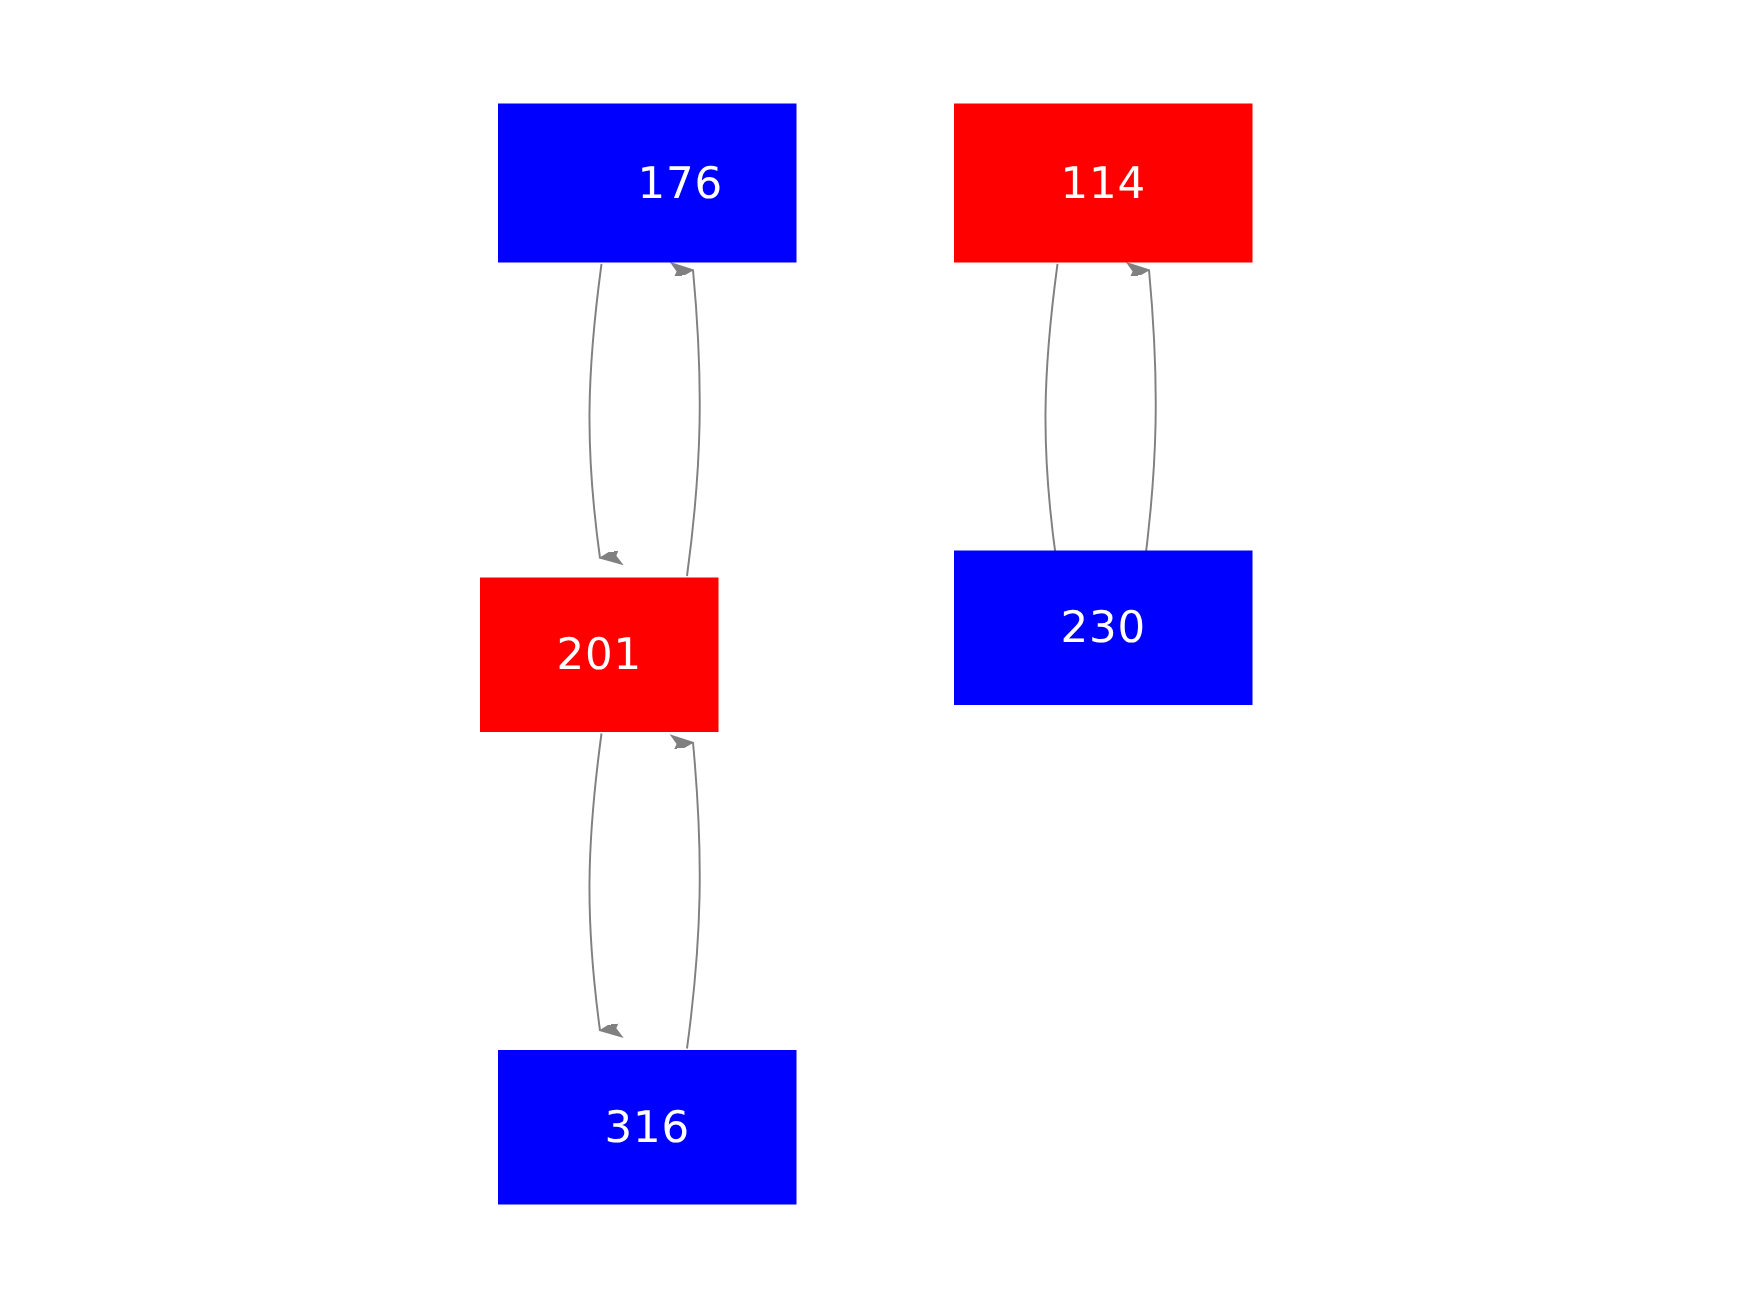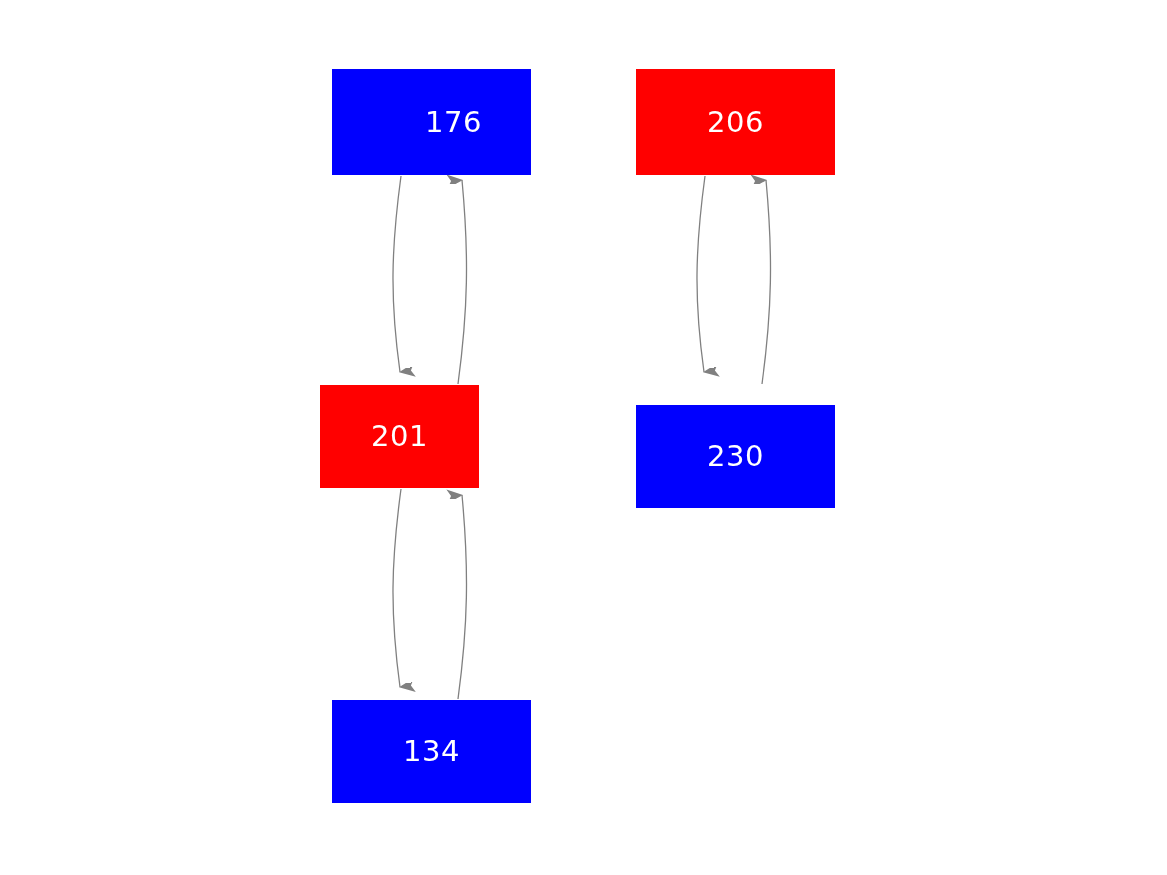--- a/index.html
+++ b/index.html
@@ -66,28 +66,28 @@
     <path d="M 401 489 C 391 563 390 613 400 687" fill="none" stroke="#808080" stroke-width="1.3" marker-end="url(#arrow-down)"></path>
 
     <path d="M 458 699 C 468 625 469 570 462 495" fill="none" stroke="#808080" stroke-width="1.3" marker-end="url(#arrow-up)"></path>
   </svg>
 
   <div class="node" style="left: 332px; top: 69px; width: 199px; height: 106px; background: rgb(0, 0, 255); color: rgb(255, 255, 255); padding-left: 44px;">
     <span class="node-label">176</span>
   </div>
 
   <div class="node" style="left: 636px; top: 69px; width: 199px; height: 106px; background: rgb(255, 0, 0); color: rgb(255, 255, 255);">
-    <span class="node-label">206</span>
+    <span class="node-label">114</span>
   </div>
 
   <div class="node" style="left: 320px; top: 385px; width: 159px; height: 103px; background: rgb(255, 0, 0); color: rgb(255, 255, 255);">
     <span class="node-label">201</span>
   </div>
 
-  <div class="node" style="left: 636px; top: 405px; width: 199px; height: 103px; background: rgb(0, 0, 255); color: rgb(255, 255, 255);">
+  <div class="node" style="left: 636px; top: 367px; width: 199px; height: 103px; background: rgb(0, 0, 255); color: rgb(255, 255, 255);">
     <span class="node-label">230</span>
   </div>
 
   <div class="node" style="left: 332px; top: 700px; width: 199px; height: 103px; background: rgb(0, 0, 255); color: rgb(255, 255, 255);">
-    <span class="node-label">134</span>
+    <span class="node-label">316</span>
   </div>
 
 </div>
 
 </body></html>

